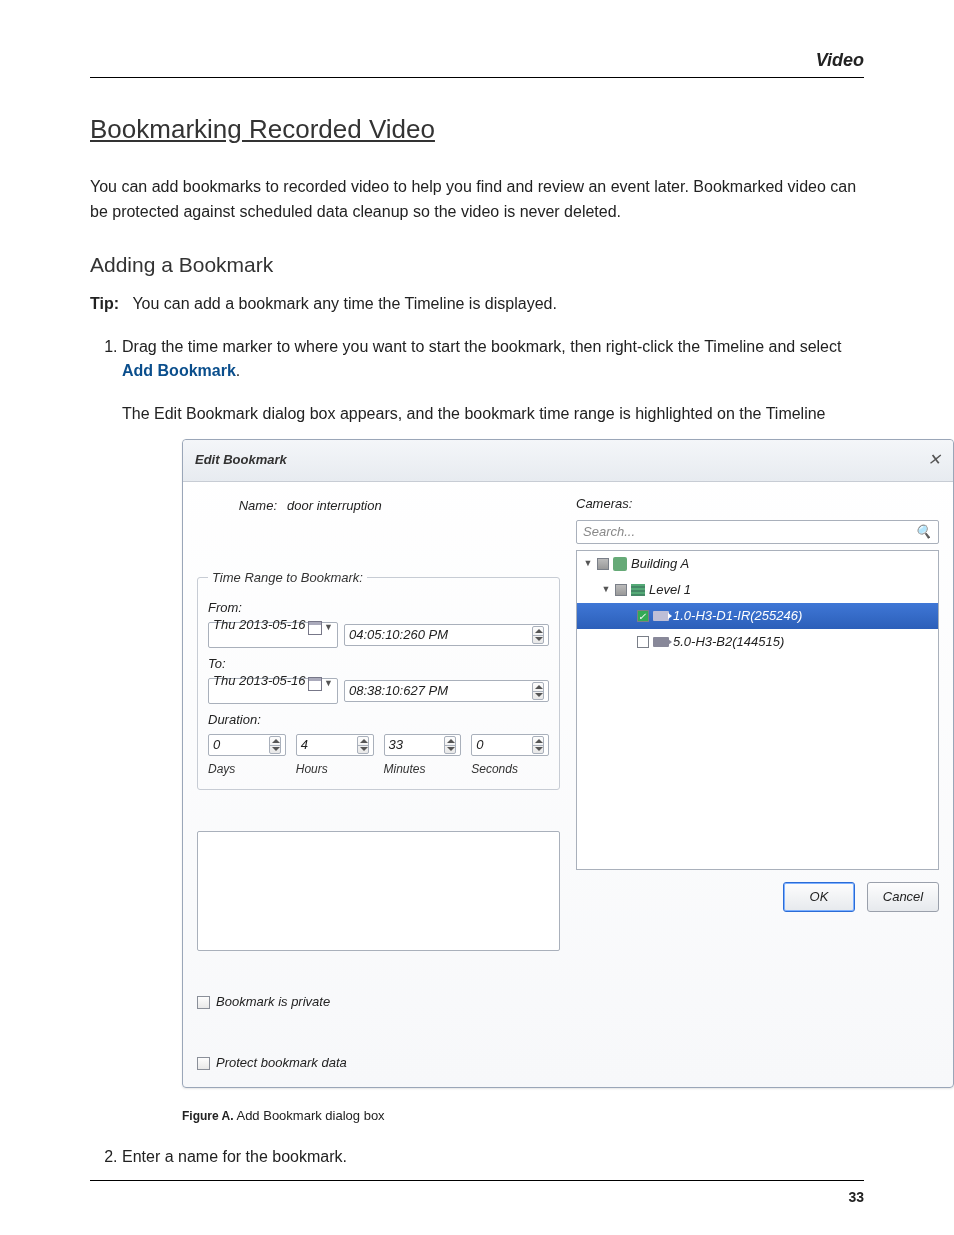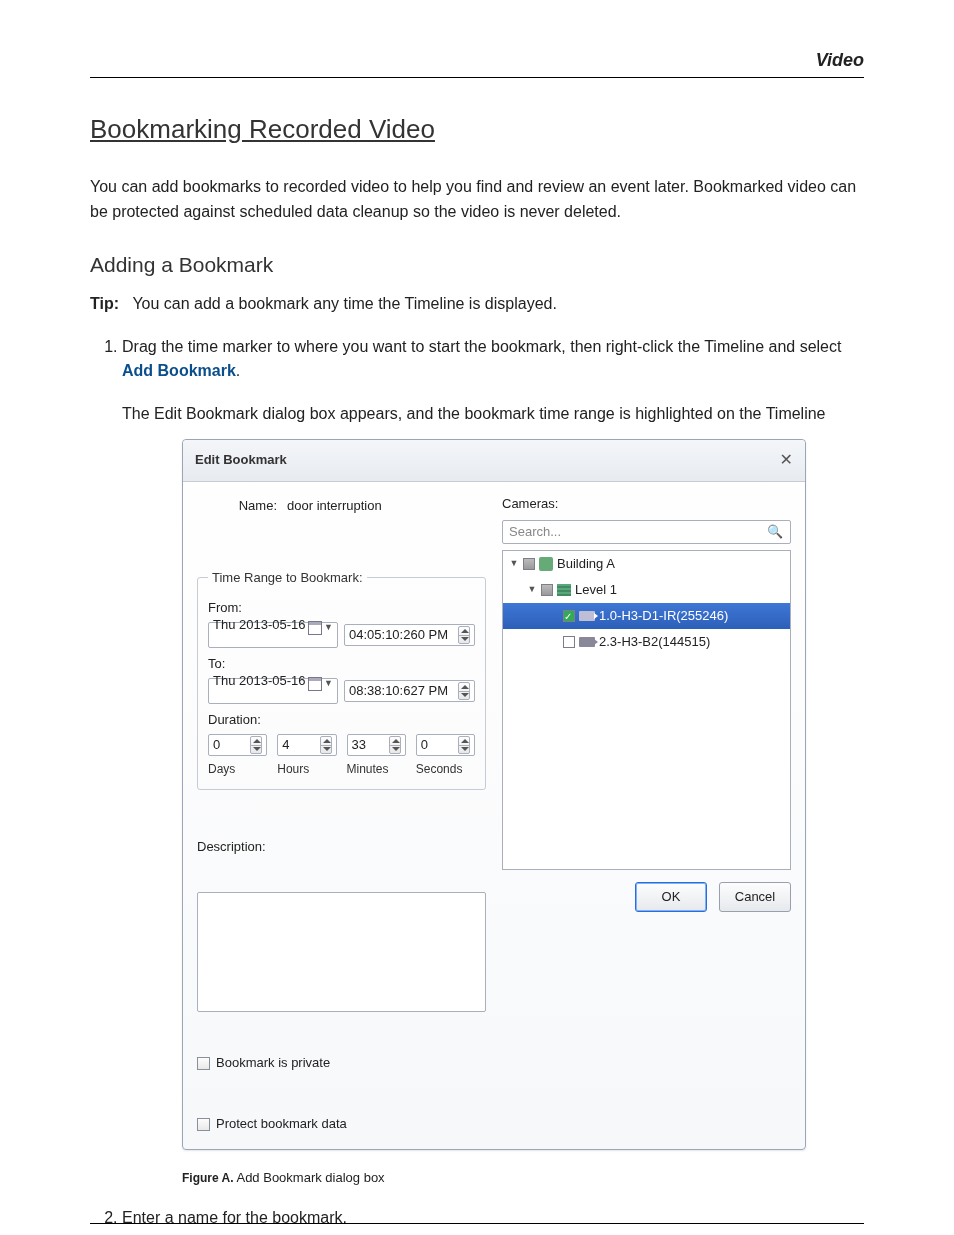--- a/index.html
+++ b/index.html
@@ -49,26 +49,27 @@
   }
   .tip-row { margin-bottom: 22px; font-size: 16px; }
   .tip-row strong { font-weight: bold; }
   ol.steps { margin: 0 0 18px 32px; padding: 0; }
   ol.steps li { margin-bottom: 16px; line-height: 1.55; font-size: 16px; }
   .step-sub { margin-top: 18px; }
   .bold-link { font-weight: bold; color: #0a4e8c; }
   
   .dialog-wrap { margin: 12px 0 6px 60px; }
   .dialog {
-    width: 624px;
+    width: 772px;
     border: 1px solid #9aa6b8;
     border-radius: 4px;
     background: linear-gradient(#fff, #f7f8fa);
     font-size: 13px;
     box-shadow: 0 1px 2px rgba(0,0,0,0.1);
+    font-style: italic;
   }
   .title-bar {
     display: flex;
     justify-content: space-between;
     align-items: center;
     padding: 8px 12px;
     background: linear-gradient(#f4f6f9, #e7ebf0);
     border-bottom: 1px solid #c7ccd4;
     border-radius: 4px 4px 0 0;
   }
@@ -302,21 +303,20 @@
                       <span>0</span>
                       <span class="spinner">
                           <span class="mid"></span>
                         </span>
                     </div>
                     <span class="dur-lbl">Seconds</span>
                   </div>
                 </div>
               </fieldset>
 
-              <div class="desc-lbl">Description:</div>
               <div class="desc-area"></div>
 
               <div class="chk-row">
                 <span class="chk"></span>
                 <span>Bookmark is private</span>
               </div>
               <div class="chk-row">
                 <span class="chk"></span>
                 <span>Protect bookmark data</span>
               </div>
@@ -349,21 +349,21 @@
                   <span class="chk-sm filled"></span>
                   <span class="ico-cam"></span>
                   <span>1.0-H3-D1-IR(255246)</span>
                 </div>
                 <div class="tree-row">
                   <span class="nbsp"></span>
                     <span class="nbsp"></span>
                     <span class="nbsp"></span>
                   <span class="chk-sm"></span>
                   <span class="ico-cam"></span>
-                  <span>2.3-H3-B2(144515)</span>
+                  <span>5.0-H3-B2(144515)</span>
                 </div>
               </div>
               <div class="btn-row">
                 <div class="btn primary">OK</div>
                 <div class="btn">Cancel</div>
               </div>
             </div>
           </div>
         </div>
       </div>

